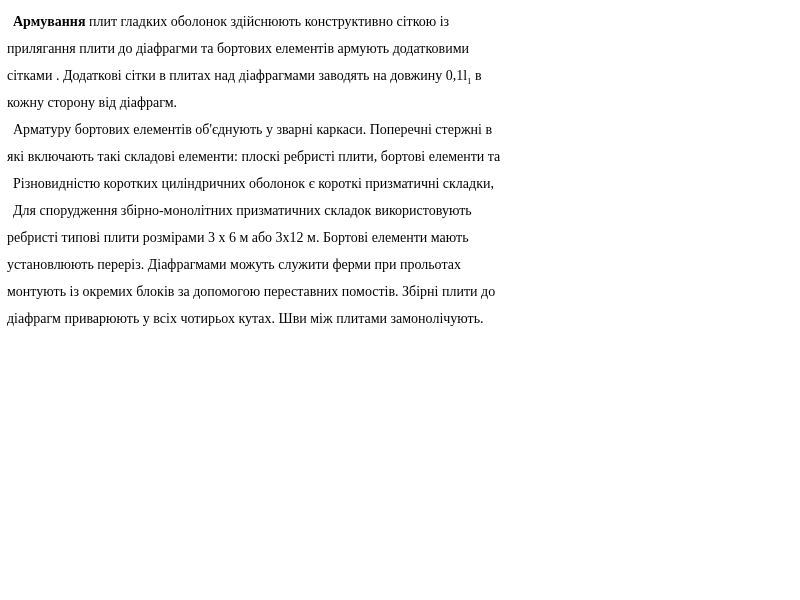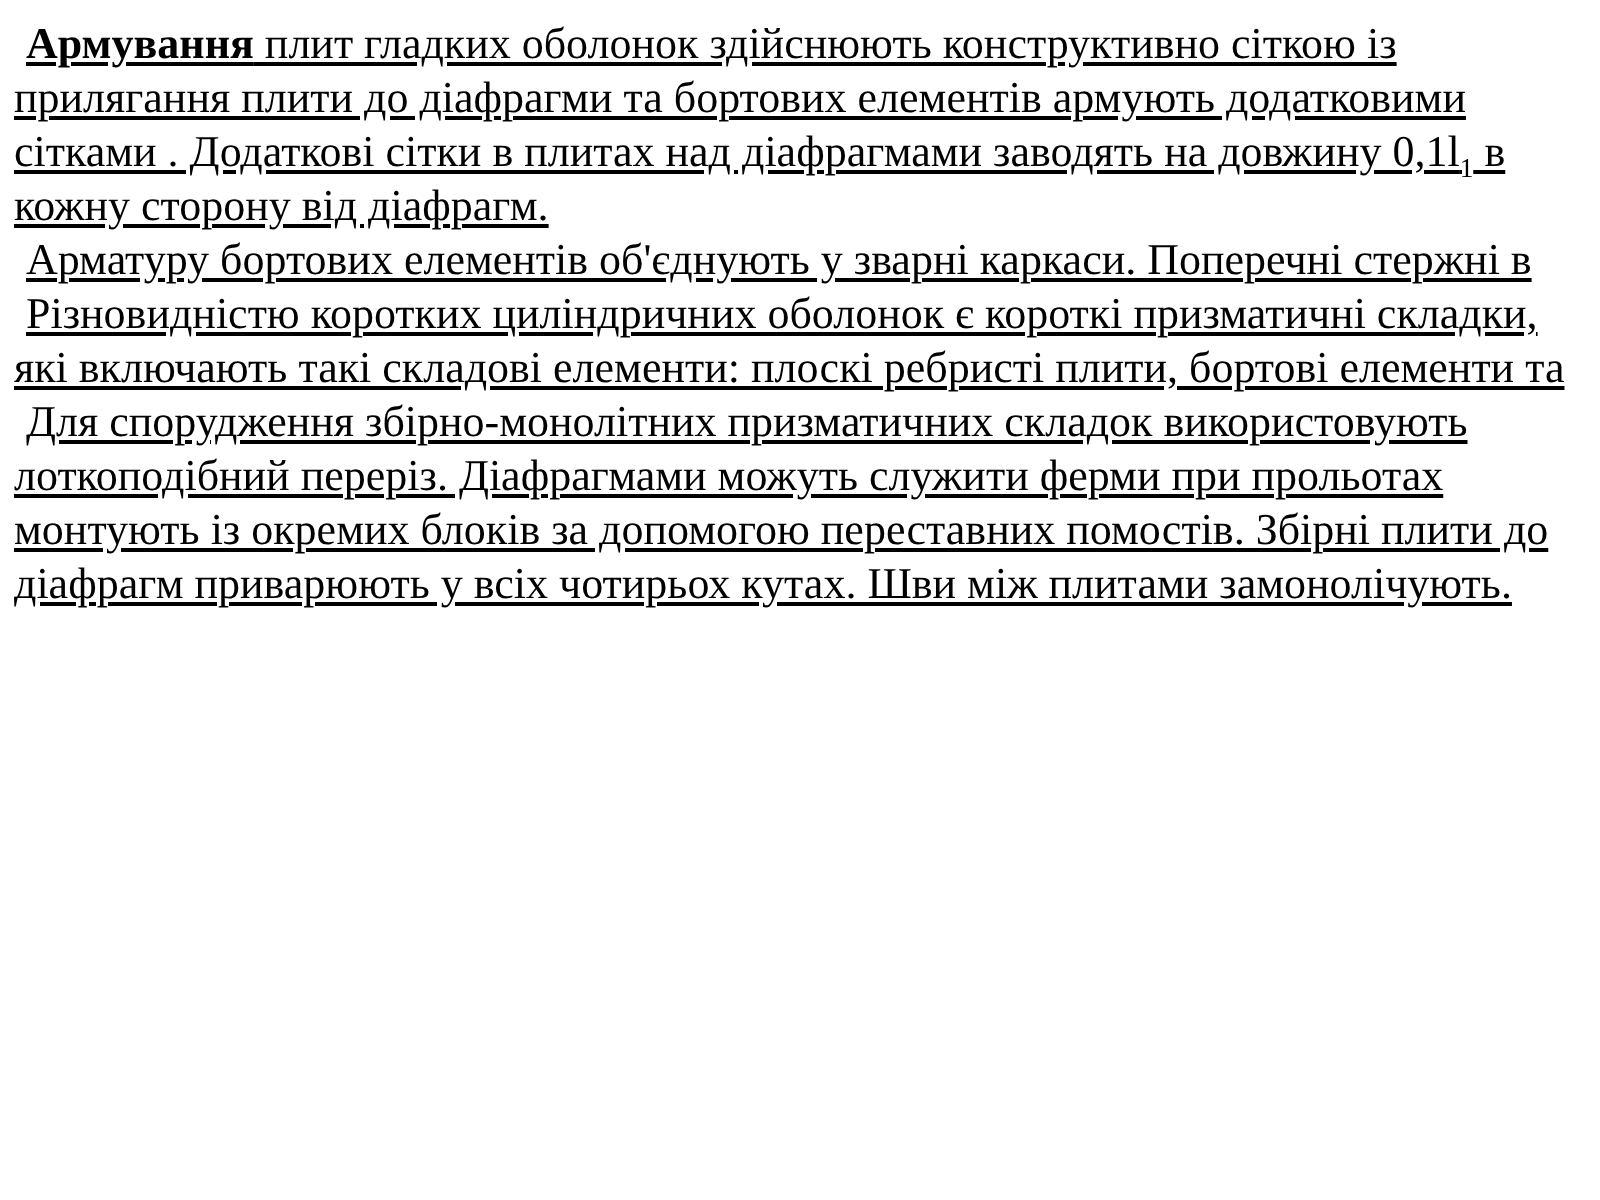--- a/index.html
+++ b/index.html
@@ -14,24 +14,23 @@
   }
   .slide {
     width: 800px;
     height: 600px;
     background: #ffffff;
     box-sizing: border-box;
   }
   .text-block {
     padding: 8px 4px 0 7px;
     font-family: "Liberation Serif", "DejaVu Serif", serif;
-    font-size: 22px;
+    font-size: 14px;
     line-height: 27px;
     color: #000000;
-    text-decoration: underline;
   }
   .paragraph {
     margin: 0;
   }
   .line {
     white-space: nowrap;
     height: 27px;
   }
   .first-line {
     padding-left: 6px;
@@ -52,23 +51,24 @@
       <div class="paragraph">
         <div class="line first-line"><span class="bold">Армування</span><span> плит гладких оболонок здійснюють конструктивно сіткою із</span></div>
         <div class="line"><span>прилягання плити до діафрагми та бортових елементів армують додатковими</span></div>
         <div class="line"><span>сітками . Додаткові сітки в плитах над діафрагмами заводять на довжину 0,1l</span><sub>1</sub><span> в</span></div>
         <div class="line"><span>кожну сторону від діафрагм.</span></div>
       </div>
       <div class="paragraph">
         <div class="line first-line"><span>Арматуру бортових елементів об'єднують у зварні каркаси. Поперечні стержні в</span></div>
       </div>
       <div class="paragraph">
+        <div class="line"><span>які включають такі складові елементи: плоскі ребристі плити, бортові елементи та</span></div>
         <div class="line first-line"><span>Різновидністю коротких циліндричних оболонок є короткі призматичні складки,</span></div>
-        <div class="line"><span>які включають такі складові елементи: плоскі ребристі плити, бортові елементи та</span></div>
       </div>
       <div class="paragraph">
         <div class="line first-line"><span>Для спорудження збірно-монолітних призматичних складок використовують</span></div>
-        <div class="line"><span>лоткоподібний переріз. Діафрагмами можуть служити ферми при прольотах</span></div>
+        <div class="line"><span>ребристі типові плити розмірами 3 х 6 м або 3х12 м. Бортові елементи мають</span></div>
+        <div class="line"><span>установлюють переріз. Діафрагмами можуть служити ферми при прольотах</span></div>
         <div class="line"><span>монтують із окремих блоків за допомогою переставних помостів. Збірні плити до</span></div>
         <div class="line"><span>діафрагм приварюють у всіх чотирьох кутах. Шви між плитами замонолічують.</span></div>
       </div>
     </div>
 </div>
 
 </body></html>

